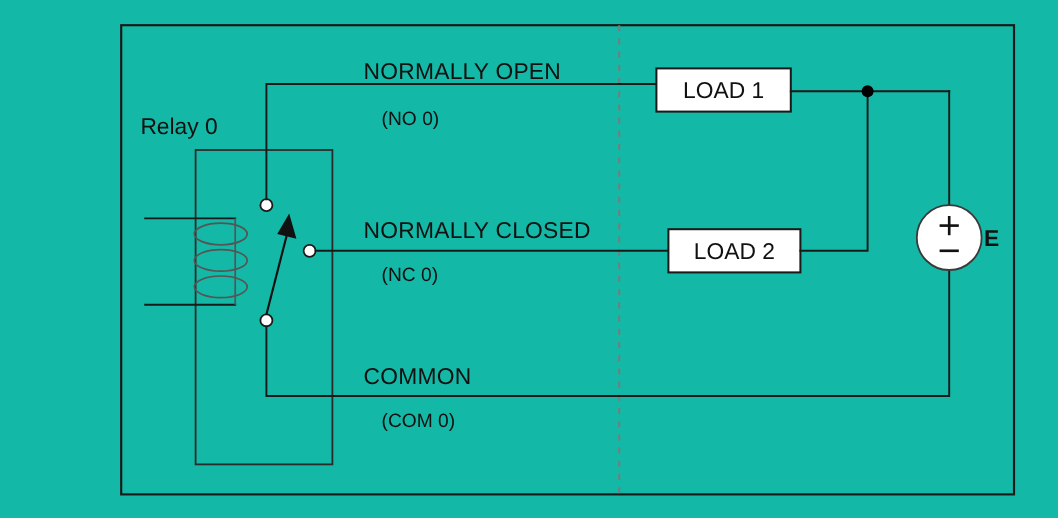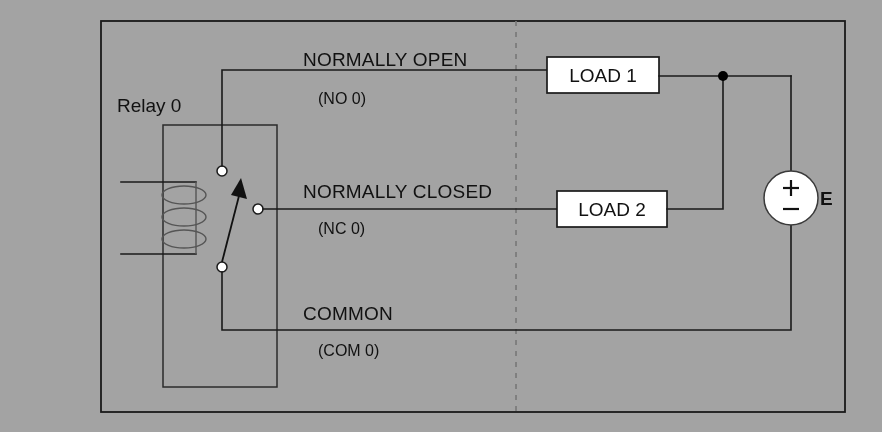--- a/index.html
+++ b/index.html
@@ -7,21 +7,21 @@
     padding: 0;
     background: #ffffff;
   }
   body {
     font-family: "Liberation Sans", sans-serif;
   }
   #canvas {
     position: relative;
     width: 882px;
     height: 432px;
-    background: #a3a3a3;
+    background: #14b8a6;
     overflow: hidden;
   }
   svg#diagram {
     position: absolute;
     left: 0;
     top: 0;
     width: 882px;
     height: 432px;
   }
   .wire {

